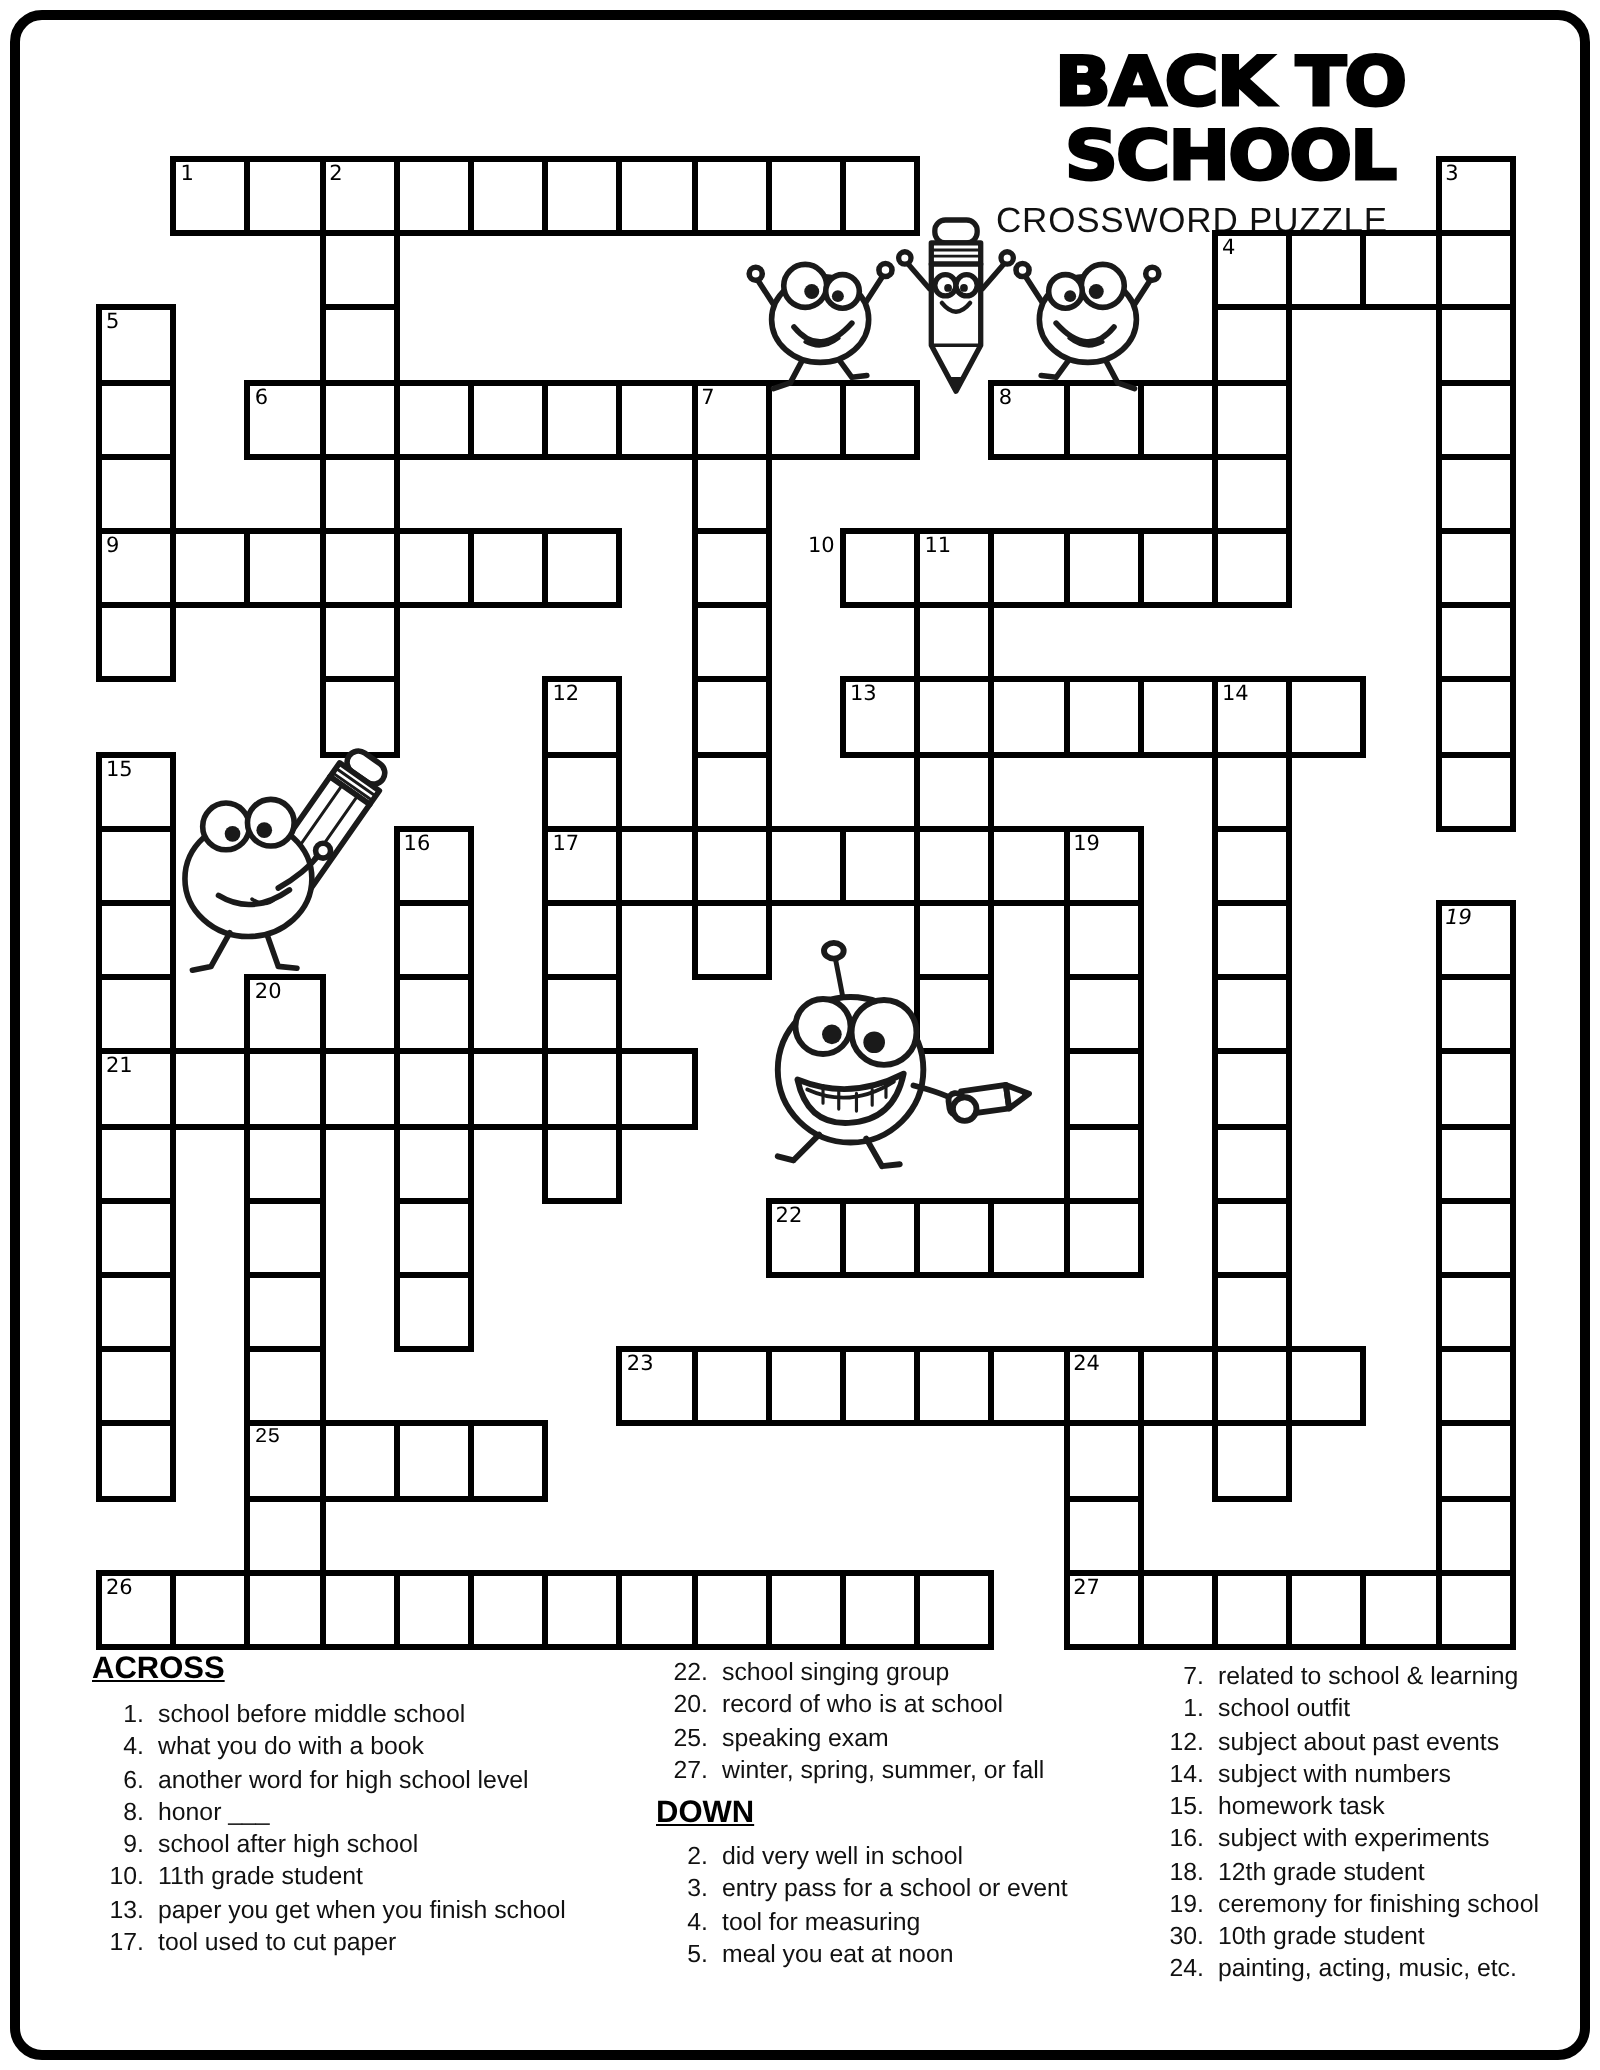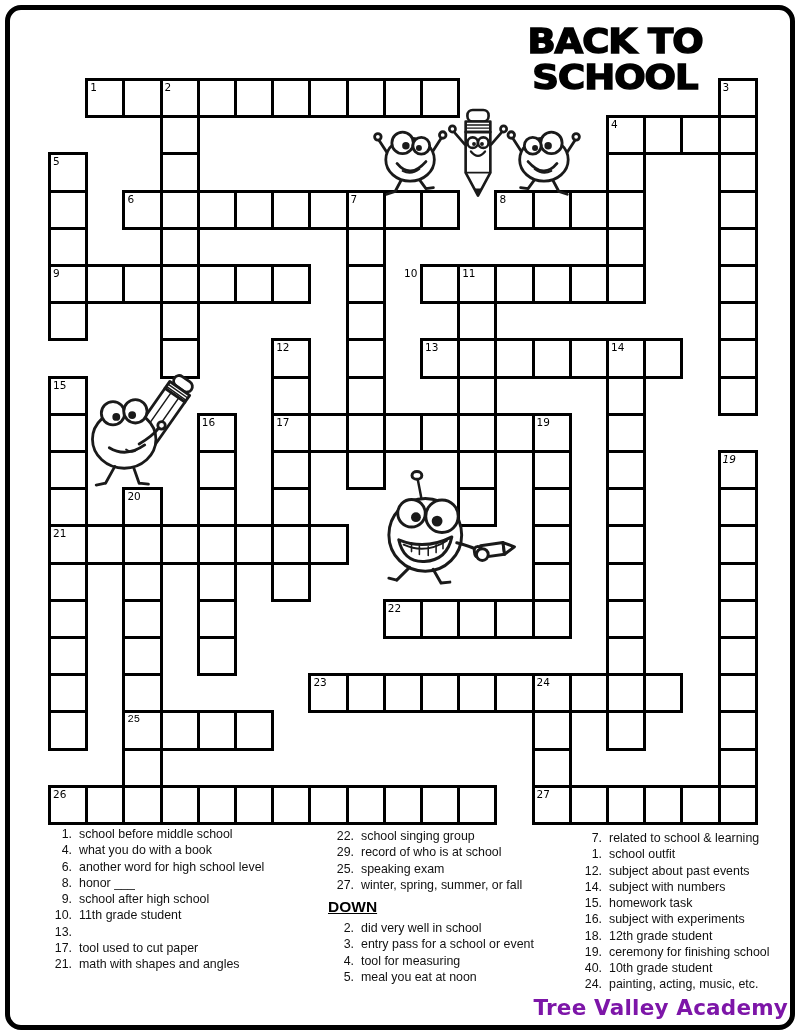--- a/index.html
+++ b/index.html
@@ -32,20 +32,21 @@
         font-weight:bold;font-size:21.5px;letter-spacing:.2px;}
 </style>
 </head>
 <body>
 
 <div class="page">
   <div class="page-border"></div>
 
   <div class="title-block">
     <div class="title">BACK TO SCHOOL</div>
+    <div class="subtitle">CROSSWORD PUZZLE</div>
   </div>
 
   <div id="grid">
       <div class="cell" style="left: 85.2px; top: 78px;"></div>
       <div class="cell" style="left: 122.4px; top: 78px;"></div>
       <div class="cell" style="left: 159.6px; top: 78px;"></div>
       <div class="cell" style="left: 196.8px; top: 78px;"></div>
       <div class="cell" style="left: 234px; top: 78px;"></div>
       <div class="cell" style="left: 271.2px; top: 78px;"></div>
       <div class="cell" style="left: 308.4px; top: 78px;"></div>
@@ -349,20 +350,21 @@
         <path d="M138 77.5 L149 83.5 L138 89.5 Z"></path>
         <path d="M145.5 81.5 L149 83.5 L145.5 85.7 Z" fill="#1a1a1a" stroke="none"></path>
       </g>
       <circle cx="116" cy="88" r="6"></circle>
       <path d="M42 101 L29 114 M29 114 L21 112" fill="none"></path>
       <path d="M66 103 L74 117 M74 117 L83 116" fill="none"></path>
     </g>
   </svg>
 
   <div class="cluecol" style="left:46px;top:826px;width:285px;">
+    <div class="clue-header">ACROSS</div>
     <div id="across-list-1">
         <div class="clue">
           <span class="cnum">1.</span>
           <span class="ctxt">school before middle school</span>
         </div>
         <div class="clue">
           <span class="cnum">4.</span>
           <span class="ctxt">what you do with a book</span>
         </div>
         <div class="clue">
@@ -376,39 +378,36 @@
         <div class="clue">
           <span class="cnum">9.</span>
           <span class="ctxt">school after high school</span>
         </div>
         <div class="clue">
           <span class="cnum">10.</span>
           <span class="ctxt">11th grade student</span>
         </div>
         <div class="clue">
           <span class="cnum">13.</span>
+          <span class="ctxt">paper you get when you finish school</span>
         </div>
         <div class="clue">
           <span class="cnum">17.</span>
           <span class="ctxt">tool used to cut paper</span>
-        </div>
-        <div class="clue">
-          <span class="cnum">21.</span>
-          <span class="ctxt">math with shapes and angles</span>
         </div>
       </div>
   </div>
   <div class="cluecol" style="left:328px;top:828px;width:245px;">
     <div id="across-list-2">
         <div class="clue">
           <span class="cnum">22.</span>
           <span class="ctxt">school singing group</span>
         </div>
         <div class="clue">
-          <span class="cnum">29.</span>
+          <span class="cnum">20.</span>
           <span class="ctxt">record of who is at school</span>
         </div>
         <div class="clue">
           <span class="cnum">25.</span>
           <span class="ctxt">speaking exam</span>
         </div>
         <div class="clue">
           <span class="cnum">27.</span>
           <span class="ctxt">winter, spring, summer, or fall</span>
         </div>
@@ -461,24 +460,23 @@
         </div>
         <div class="clue">
           <span class="cnum">18.</span>
           <span class="ctxt">12th grade student</span>
         </div>
         <div class="clue">
           <span class="cnum">19.</span>
           <span class="ctxt">ceremony for finishing school</span>
         </div>
         <div class="clue">
-          <span class="cnum">40.</span>
+          <span class="cnum">30.</span>
           <span class="ctxt">10th grade student</span>
         </div>
         <div class="clue">
           <span class="cnum">24.</span>
           <span class="ctxt">painting, acting, music, etc.</span>
         </div>
       </div>
   </div>
 
-  <div class="brand" style="color: rgb(125, 22, 168);">Tree Valley Academy</div>
 </div>
 
 </body></html>

